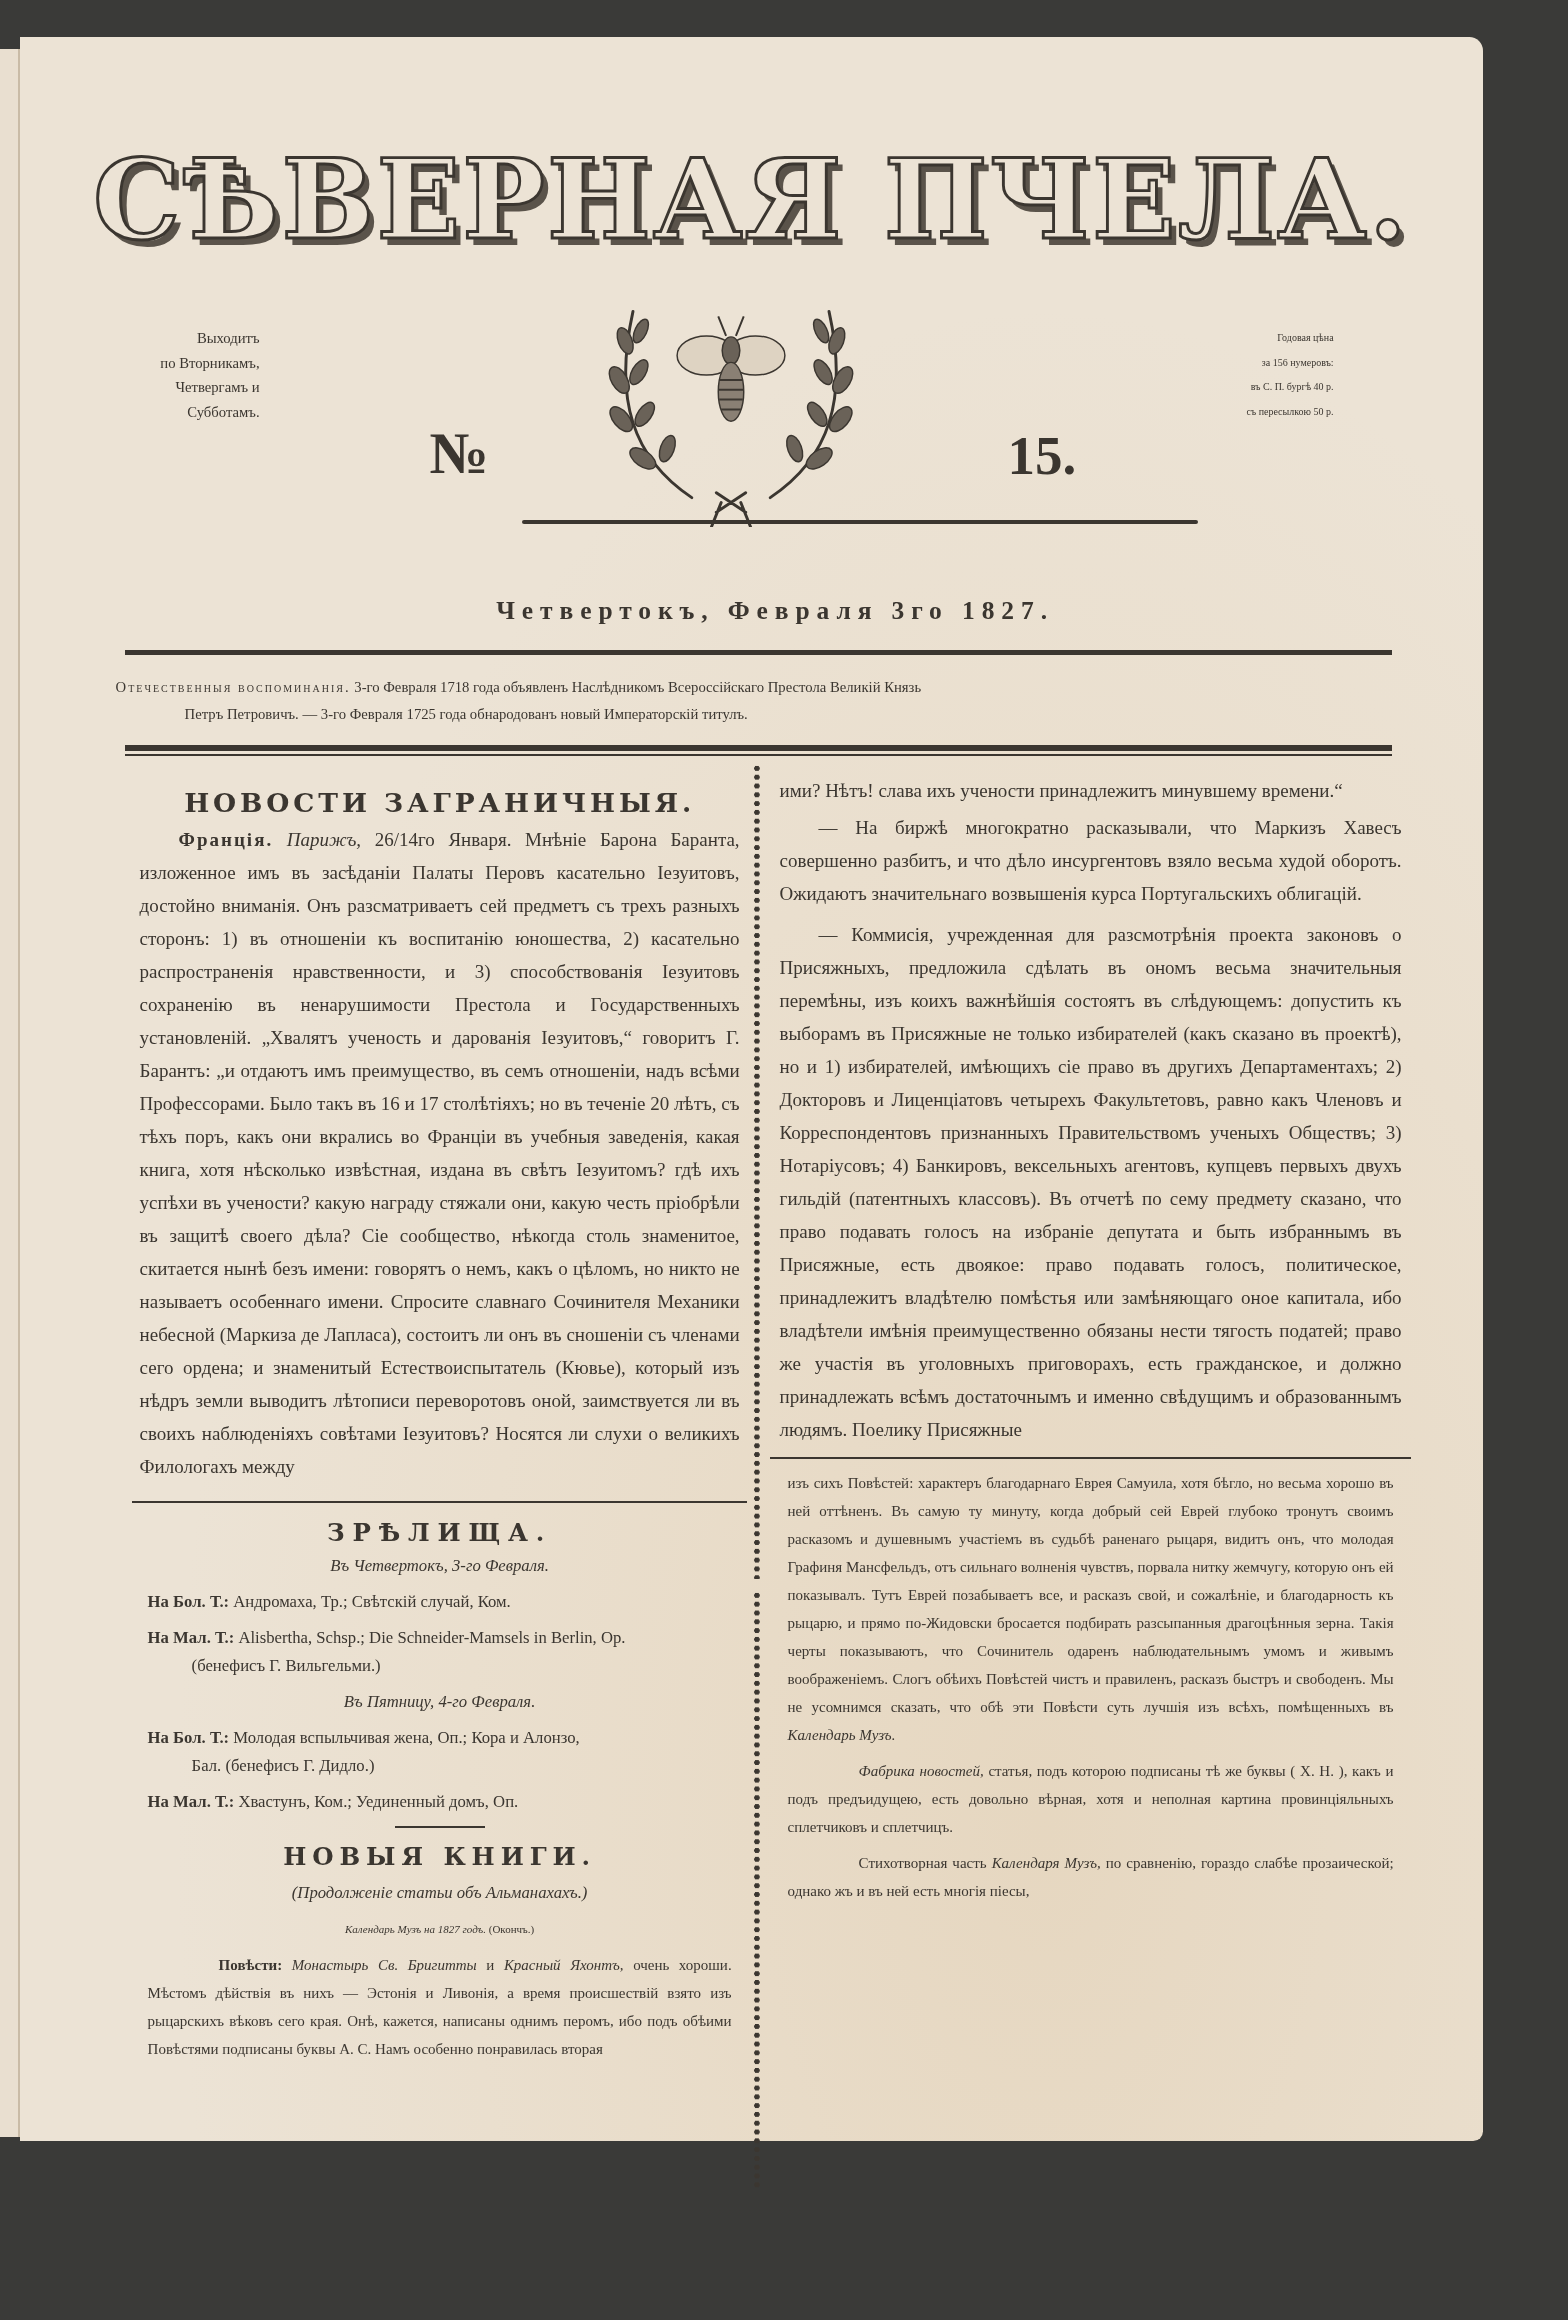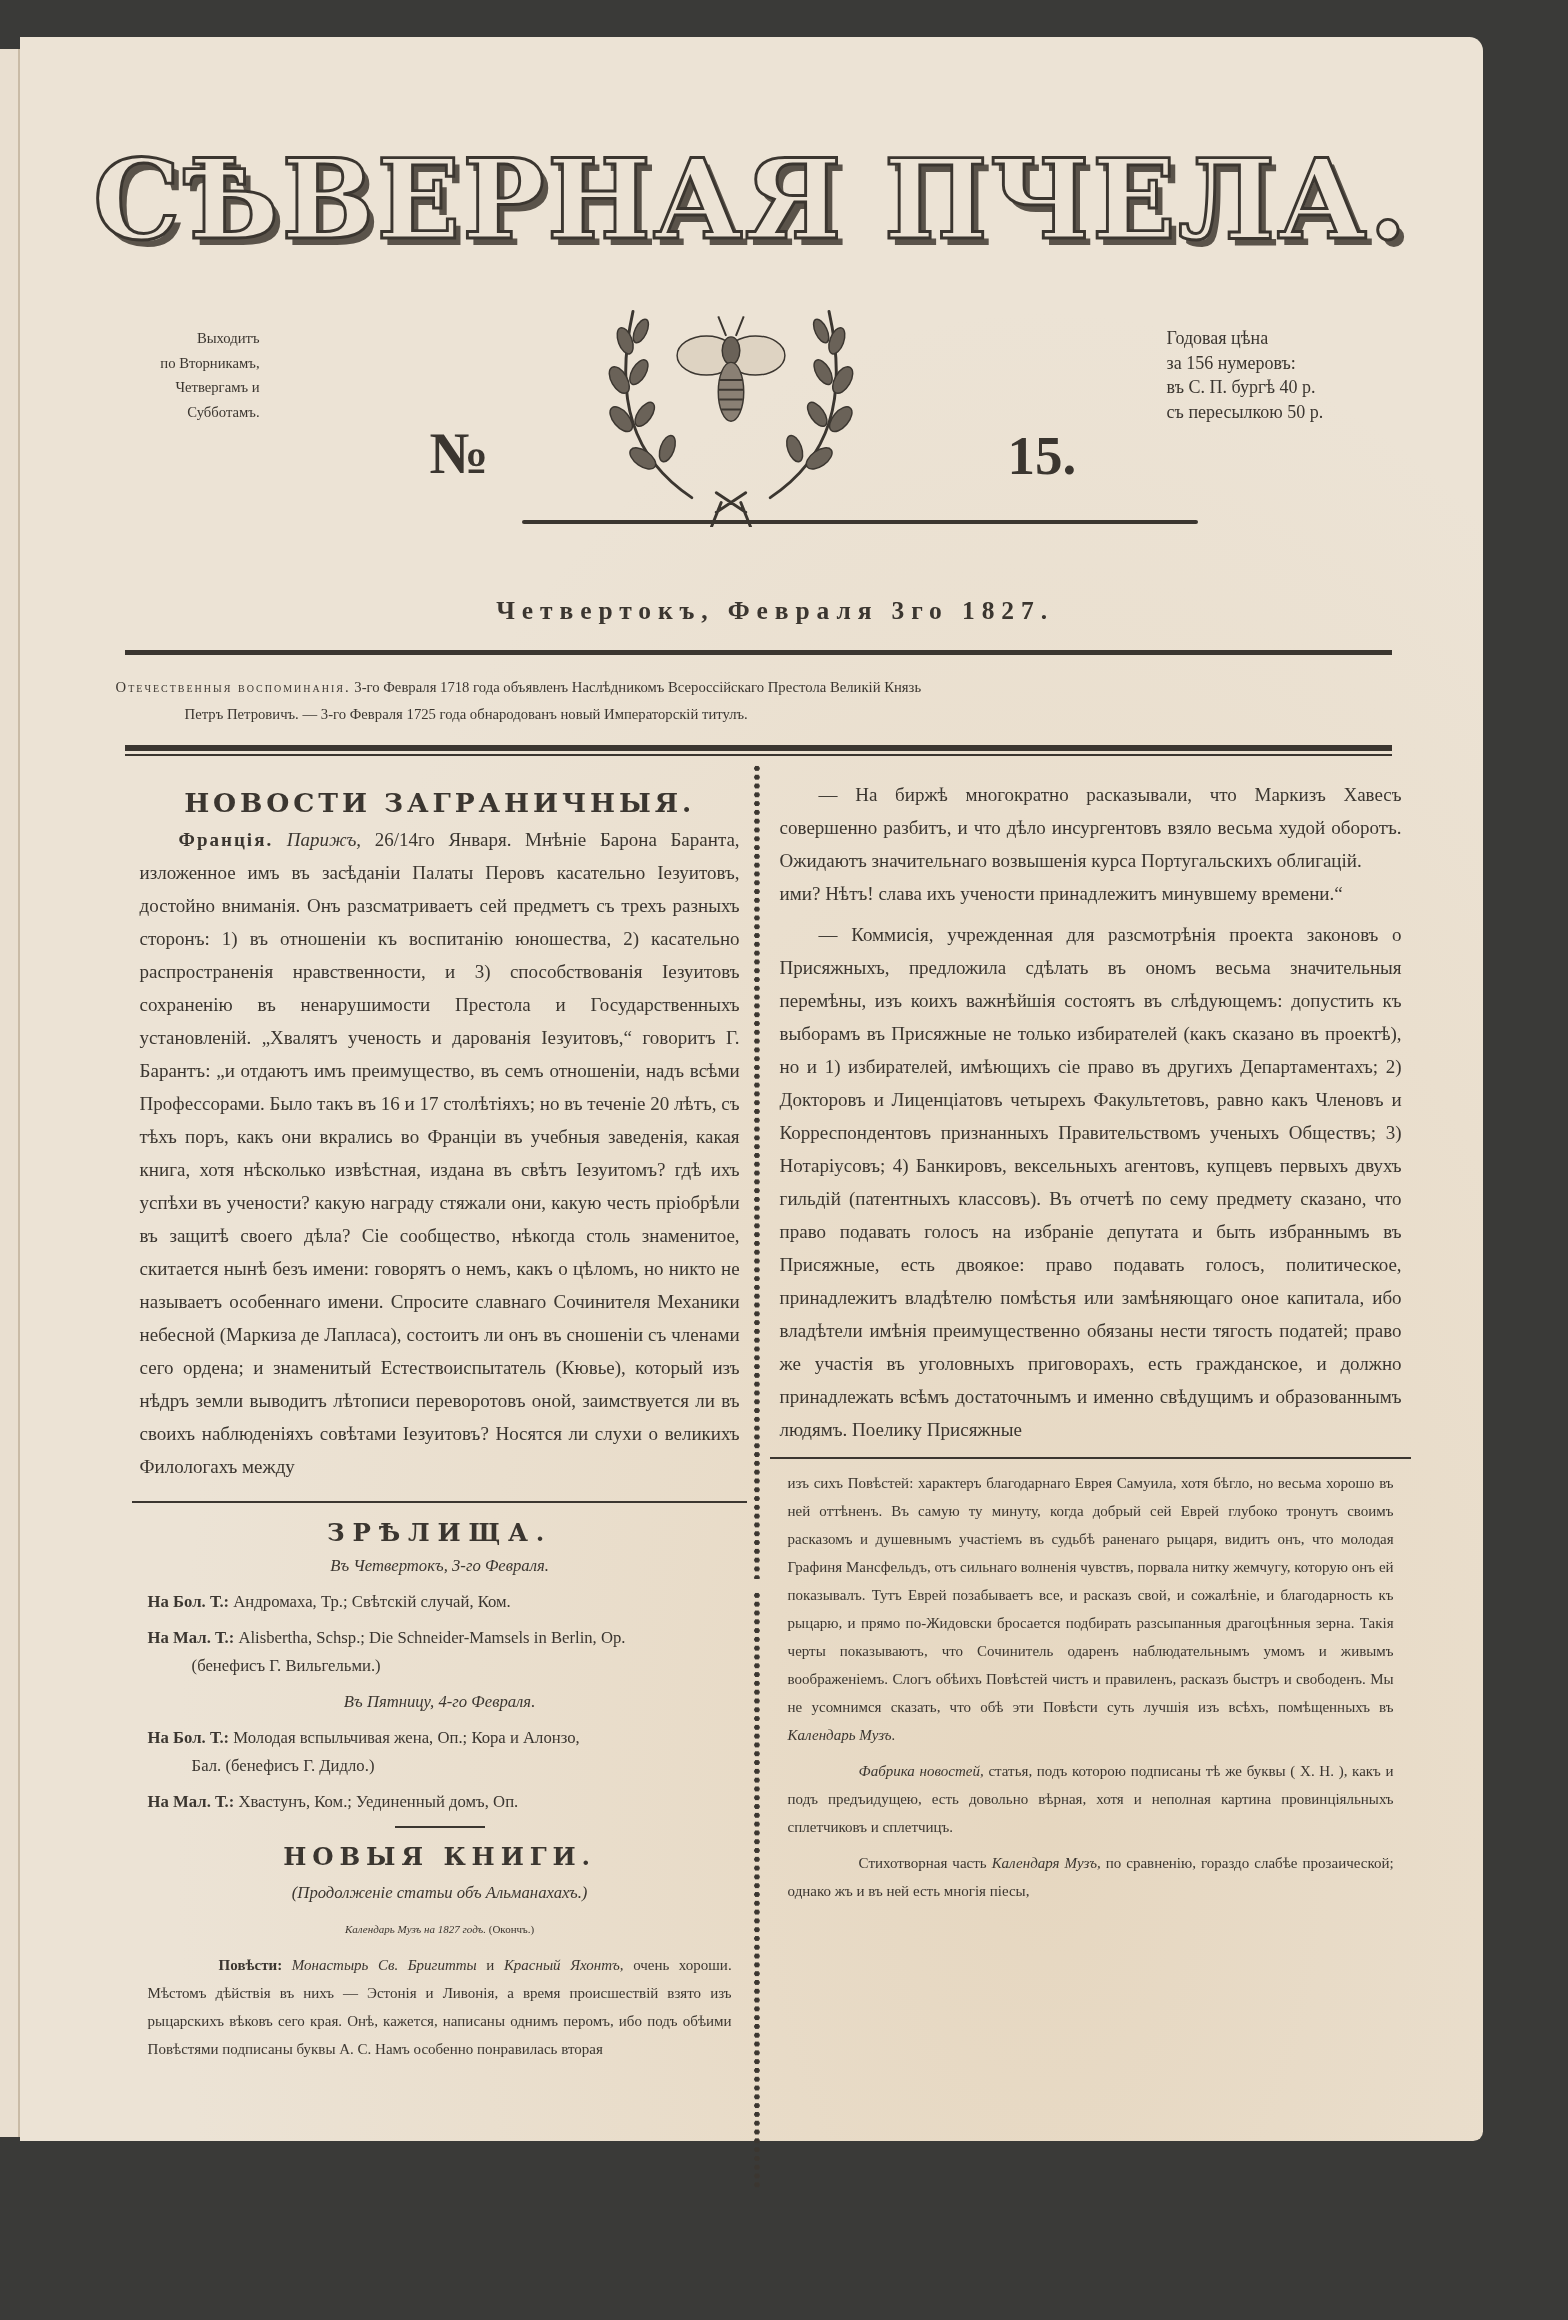--- a/index.html
+++ b/index.html
@@ -25,22 +25,22 @@
     letter-spacing: 2px; color: #ece3d5;
     -webkit-text-stroke: 2.9px #3b3630;
     text-shadow: 5.9px 6.9px 0 #5a534a;
     line-height: 1;
   }
   .issue-left {
     position: absolute; left: 113px; top: 289px; width: 127px; text-align: right;
     font-family: "Liberation Serif", serif; font-size: 14.7px; line-height: 24.5px; color: #3b3630;
   }
   .issue-right {
-    position: absolute; left: 1147px; top: 289px; width: 167px; text-align: left;
-    font-family: "Liberation Serif", serif; font-size: 18px; line-height: 24.5px; color: #3b3630;
+    position: absolute; left: 1147px; top: 289px; width: 167px; text-align: right;
+    font-family: "Liberation Serif", serif; font-size: 10px; line-height: 24.5px; color: #3b3630;
   }
   .num-sign {
     position: absolute; left: 410px; top: 382px; font-size: 59px; font-weight: bold;
     font-family: "Liberation Serif", serif; color: #3b3630;
   }
   .num-value {
     position: absolute; left: 988px; top: 387px; font-size: 55px; font-weight: bold;
     font-family: "Liberation Serif", serif; color: #3b3630;
   }
   .emblem { position: absolute; left: 554px; top: 245px; width: 314px; height: 245px; }
@@ -201,22 +201,22 @@
     <p class="body-sm indent-lg" style="margin-top:2px;">
       <b>Повѣсти:</b>
       <span class="it">Монастырь Св. Бригитты</span>
       <span>и</span>
       <span class="it">Красный Яхонтъ,</span>
       <span>очень хороши. Мѣстомъ дѣйствія въ нихъ — Эстонія и Ливонія, а время происшествій взято изъ рыцарскихъ вѣковъ сего края. Онѣ, кажется, написаны однимъ перомъ, ибо подъ обѣими Повѣстями подписаны буквы А. С. Намъ особенно понравилась вторая</span>
     </p>
   </div>
 
   <div class="col col-right">
+    <p class="body-lg">ими? Нѣтъ! слава ихъ учености принадлежитъ минувшему времени.“</p>
     <p class="body-lg indent" style="margin-top:3.9px;">— На биржѣ многократно расказывали, что Маркизъ Хавесъ совершенно разбитъ, и что дѣло инсургентовъ взяло весьма худой оборотъ. Ожидаютъ значительнаго возвышенія курса Португальскихъ облигацій.</p>
-    <p class="body-lg">ими? Нѣтъ! слава ихъ учености принадлежитъ минувшему времени.“</p>
     <p class="body-lg indent" style="margin-top:7.8px;">— Коммисія, учрежденная для разсмотрѣнія проекта законовъ о Присяжныхъ, предложила сдѣлать въ ономъ весьма значительныя перемѣны, изъ коихъ важнѣйшія состоятъ въ слѣдующемъ: допустить къ выборамъ въ Присяжные не только избирателей (какъ сказано въ проектѣ), но и 1) избирателей, имѣющихъ сіе право въ другихъ Департаментахъ; 2) Докторовъ и Лиценціатовъ четырехъ Факультетовъ, равно какъ Членовъ и Корреспондентовъ признанныхъ Правительствомъ ученыхъ Обществъ; 3) Нотаріусовъ; 4) Банкировъ, вексельныхъ агентовъ, купцевъ первыхъ двухъ гильдій (патентныхъ классовъ). Въ отчетѣ по сему предмету сказано, что право подавать голосъ на избраніе депутата и быть избраннымъ въ Присяжные, есть двоякое: право подавать голосъ, политическое, принадлежитъ владѣтелю помѣстья или замѣняющаго оное капитала, ибо владѣтели имѣнія преимущественно обязаны нести тягость податей; право же участія въ уголовныхъ приговорахъ, есть гражданское, и должно принадлежать всѣмъ достаточнымъ и именно свѣдущимъ и образованнымъ людямъ. Поелику Присяжные</p>
 
     <div style="height:2px; background:#3b3630; margin:11.8px -9.8px 9.8px;"></div>
 
     <p class="body-sm">
       <span>изъ сихъ Повѣстей: характеръ благодарнаго Еврея Самуила, хотя бѣгло, но весьма хорошо въ ней оттѣненъ. Въ самую ту минуту, когда добрый сей Еврей глубоко тронутъ своимъ расказомъ и душевнымъ участіемъ въ судьбѣ раненаго рыцаря, видитъ онъ, что молодая Графиня Мансфельдъ, отъ сильнаго волненія чувствъ, порвала нитку жемчугу, которую онъ ей показывалъ. Тутъ Еврей позабываетъ все, и расказъ свой, и сожалѣніе, и благодарность къ рыцарю, и прямо по-Жидовски бросается подбирать разсыпанныя драгоцѣнныя зерна. Такія черты показываютъ, что Сочинитель одаренъ наблюдательнымъ умомъ и живымъ воображеніемъ. Слогъ обѣихъ Повѣстей чистъ и правиленъ, расказъ быстръ и свободенъ. Мы не усомнимся сказать, что обѣ эти Повѣсти суть лучшія изъ всѣхъ, помѣщенныхъ въ</span>
       <span class="it">Календарь Музъ.</span>
     </p>
     <p class="body-sm indent-lg">
       <span class="it">Фабрика новостей,</span>

